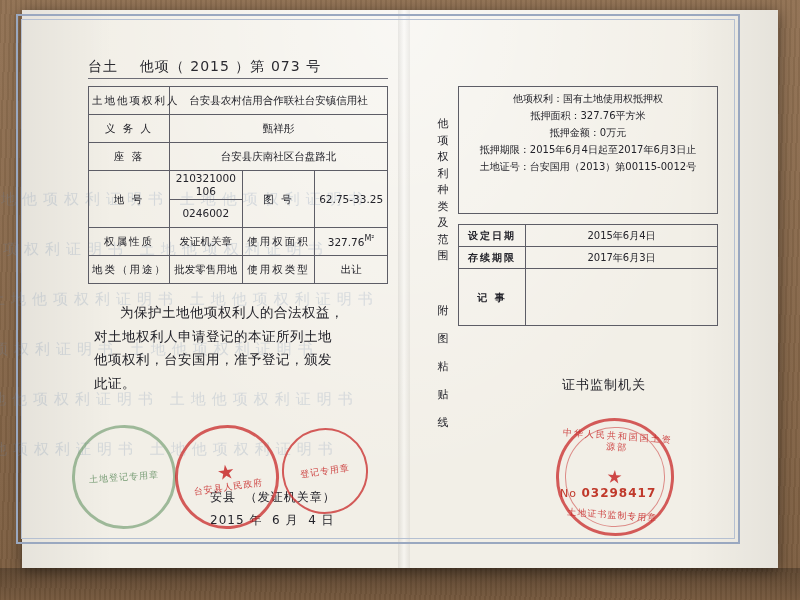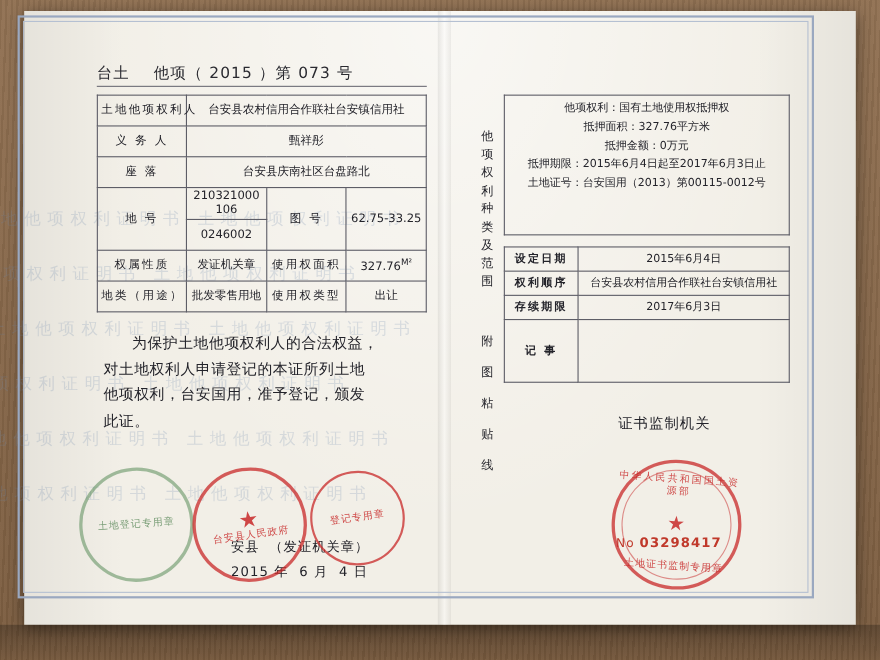--- a/index.html
+++ b/index.html
@@ -85,21 +85,21 @@
   .head-line {
     position: absolute; left: 28px; top: 12px;
     width: 300px;
     font-size: 14px; color: #2a2a30;
     border-bottom: 1px solid #6d6d76;
     padding-bottom: 2px;
     letter-spacing: 1px;
     white-space: nowrap;
   }
   .head-line .n1 { display:inline-block; min-width: 34px; text-align:center; }
-  .head-line .n2 { display:inline-block; min-width: 30px; text-align:right; }
+  .head-line .n2 { display:inline-block; min-width: 30px; text-align:center; }
 
   table.grid {
     position: absolute;
     left: 28px; top: 40px;
     width: 300px;
     border-collapse: collapse;
     table-layout: fixed;
   }
   table.grid td {
     border: 1px solid #5d5d66;
@@ -368,24 +368,20 @@
     </tbody>
       </table>
 
     <table class="rgrid" style="top:178px;">
       <tbody>
           <tr>
         <td class="rlabel">设定日期</td>
         <td class="rbox center">2015年6月4日</td>
       </tr>
       <tr>
-        <td class="rlabel">权利顺序</td>
-        <td class="rbox center">台安县农村信用合作联社台安镇信用社</td>
-      </tr>
-      <tr>
         <td class="rlabel">存续期限</td>
         <td class="rbox center">2017年6月3日</td>
       </tr>
       <tr>
         <td class="rlabel" style="height:50px">记 事</td>
         <td class="rbox"></td>
       </tr>
     </tbody>
       </table>
 

